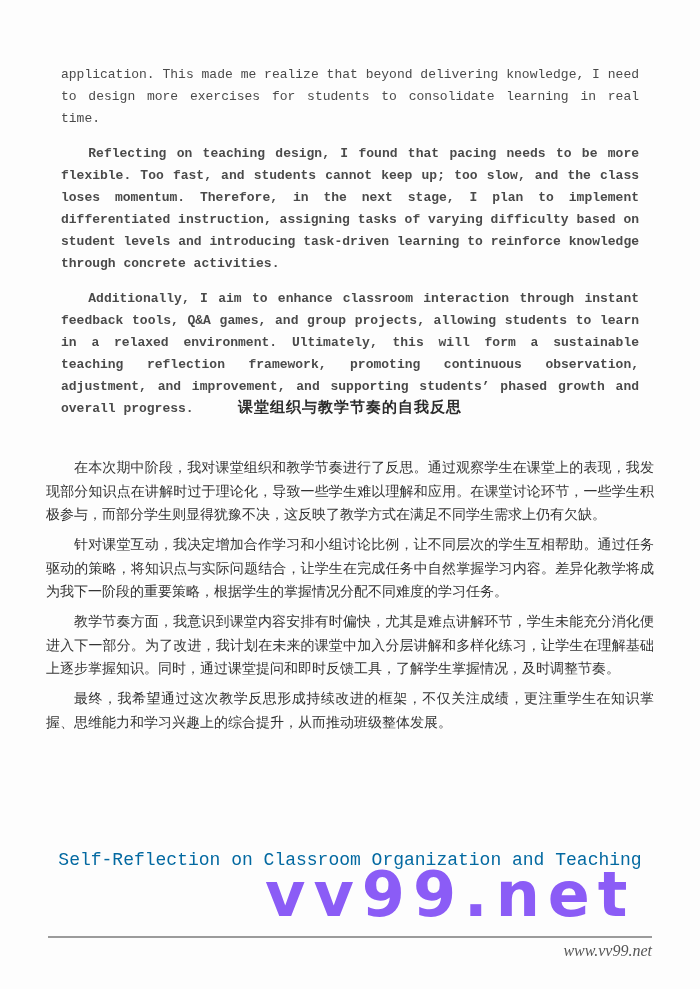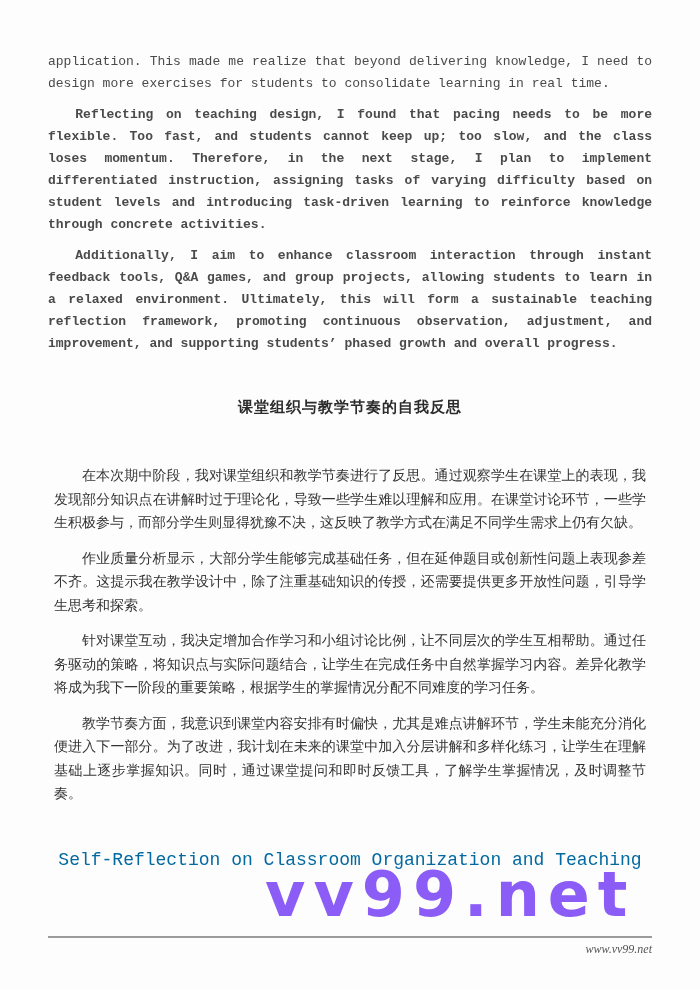--- a/index.html
+++ b/index.html
@@ -20,21 +20,21 @@
     position: absolute;
     top: 51px;
     left: 48px;
     width: 604px;
     font-family: "Liberation Mono", "DejaVu Sans Mono", monospace;
     font-size: 13px;
     line-height: 22px;
     color: #4a4a4a;
     text-align: justify;
   }
-  .en-body p { margin: 0; }
+  .en-body p { margin: 13px; }
   .en-body p.indented { margin-top: 9px; text-indent: 3.5ch; font-weight: bold; }
   
   .cn-title {
     position: absolute;
     top: 398px;
     left: 0;
     width: 100%;
     margin: 0;
     text-align: center;
     font-family: "DejaVu Sans", sans-serif;
@@ -50,21 +50,21 @@
     top: 452px;
     left: 42px;
     width: 616px;
     font-family: "DejaVu Sans", sans-serif;
     font-size: 14px;
     line-height: 23.5px;
     color: #333333;
     text-align: justify;
     z-index: 2;
   }
-  .cn-body p { margin: 12px; text-indent: 2em; }
+  .cn-body p { margin: 4px; text-indent: 2em; }
   .cn-body p + p { margin-top: 6.5px; }
   
   .en-title {
     position: absolute;
     top: 845px;
     left: 0;
     width: 100%;
     margin: 0;
     text-align: center;
     font-family: "Liberation Mono", "DejaVu Sans Mono", monospace;
@@ -97,43 +97,43 @@
     height: 0;
     border-top: 2px solid #9b9b9b;
     z-index: 2;
   }
   .footer-site {
     position: absolute;
     top: 942px;
     right: 48px;
     font-family: "Liberation Serif", "DejaVu Serif", serif;
     font-style: italic;
-    font-size: 12px;
+    font-size: 16px;
     color: #555555;
     z-index: 2;
   }
 </style>
 </head>
 <body>
 
 <div class="page">
 
   <div class="en-body">
     <p>application. This made me realize that beyond delivering knowledge, I need to design more exercises for students to consolidate learning in real time.</p>
     <p class="indented">Reflecting on teaching design, I found that pacing needs to be more flexible. Too fast, and students cannot keep up; too slow, and the class loses momentum. Therefore, in the next stage, I plan to implement differentiated instruction, assigning tasks of varying difficulty based on student levels and introducing task-driven learning to reinforce knowledge through concrete activities.</p>
     <p class="indented">Additionally, I aim to enhance classroom interaction through instant feedback tools, Q&amp;A games, and group projects, allowing students to learn in a relaxed environment. Ultimately, this will form a sustainable teaching reflection framework, promoting continuous observation, adjustment, and improvement, and supporting students’ phased growth and overall progress.</p>
   </div>
 
   <h1 class="cn-title">课堂组织与教学节奏的自我反思</h1>
 
   <div class="cn-body">
     <p>在本次期中阶段，我对课堂组织和教学节奏进行了反思。通过观察学生在课堂上的表现，我发现部分知识点在讲解时过于理论化，导致一些学生难以理解和应用。在课堂讨论环节，一些学生积极参与，而部分学生则显得犹豫不决，这反映了教学方式在满足不同学生需求上仍有欠缺。</p>
-    <p>作业质量分析显示，大部分学生能够完成基础任务，但在延伸题目或创新性问题上表现参差不齐。这提示我在教学设计中，除了注重基础知识的传授，还需要提供更多开放性问题，引导学生思考和探索。</p>
     <p>针对课堂互动，我决定增加合作学习和小组讨论比例，让不同层次的学生互相帮助。通过任务驱动的策略，将知识点与实际问题结合，让学生在完成任务中自然掌握学习内容。差异化教学将成为我下一阶段的重要策略，根据学生的掌握情况分配不同难度的学习任务。</p>
     <p>教学节奏方面，我意识到课堂内容安排有时偏快，尤其是难点讲解环节，学生未能充分消化便进入下一部分。为了改进，我计划在未来的课堂中加入分层讲解和多样化练习，让学生在理解基础上逐步掌握知识。同时，通过课堂提问和即时反馈工具，了解学生掌握情况，及时调整节奏。</p>
+    <p>最终，我希望通过这次教学反思形成持续改进的框架，不仅关注成绩，更注重学生在知识掌握、思维能力和学习兴趣上的综合提升，从而推动班级整体发展。</p>
   </div>
 
   <div class="watermark">vv99.net</div>
 
   <h2 class="en-title">Self-Reflection on Classroom Organization and Teaching</h2>
 
   <div class="footer-rule"></div>
   <div class="footer-site">www.vv99.net</div>
 
 </div>

